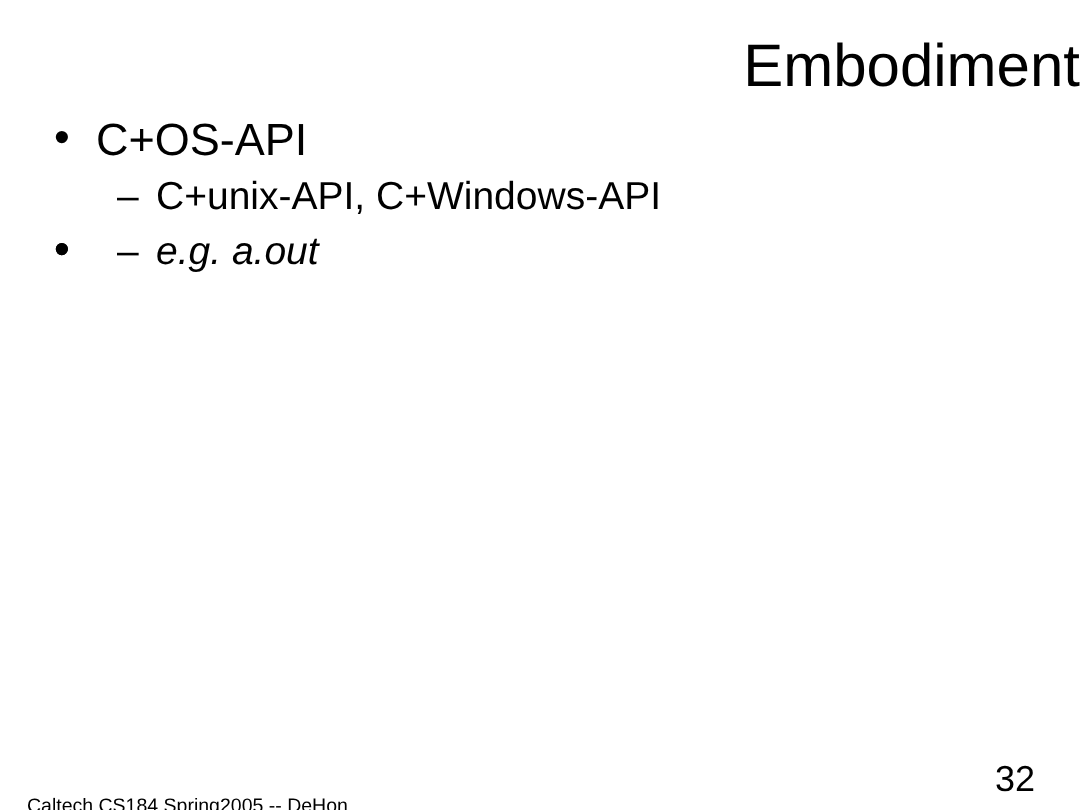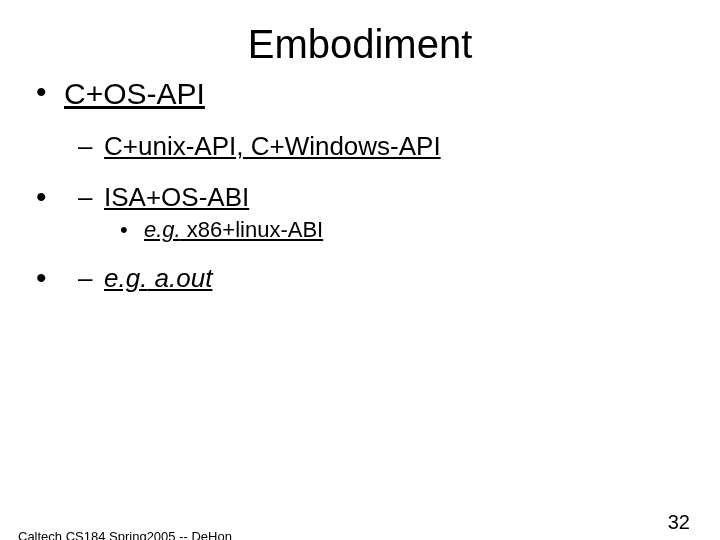--- a/index.html
+++ b/index.html
@@ -13,30 +13,29 @@
     position: relative;
     overflow: hidden;
   }
   .slide {
     width: 720px;
     height: 540px;
     position: relative;
     box-sizing: border-box;
   }
   .title {
-    text-align: center;
+    text-align: right;
     font-size: 40px;
     font-weight: normal;
     margin-top: 22px;
     margin-bottom: 10px;
   }
   .content {
     margin-left: 36px;
     margin-right: 30px;
-    text-decoration: underline;
   }
   ul {
     list-style: none;
     padding: 0;
     margin: 0;
   }
   
   .l1 > li {
     font-size: 30px;
     margin-top: 6px;
@@ -47,21 +46,21 @@
   .l1 > li::before {
     content: "•";
     position: absolute;
     left: 0;
     top: 0;
     font-size: 30px;
     line-height: 1;
   }
   
   .l2 {
-    margin-top: 20px;
+    margin-top: 4px;
   }
   .l2 > li {
     font-size: 26px;
     margin-top: 4px;
     margin-bottom: 2px;
     padding-left: 26px;
     margin-left: 14px;
     position: relative;
   }
   .l2 > li::before {
@@ -94,21 +93,21 @@
   .footer-left {
     position: absolute;
     left: 18px;
     bottom: 18px;
     font-size: 13px;
   }
   .footer-right {
     position: absolute;
     right: 30px;
     bottom: 28px;
-    font-size: 20px;
+    font-size: 24px;
   }
 </style>
 </head>
 <body>
 
 <div class="slide">
 
   <div class="title">Embodiment</div>
 
   <div class="content">
@@ -117,30 +116,20 @@
       <li>
         <span>C+OS-API</span>
         <ul class="l2">
           <li>
             <span>C+unix-API, C+Windows-API</span>
           </li>
         </ul>
       </li>
 
       <li>
-        <ul class="l2">
-          <li>
-            <span>ISA+OS-ABI</span>
-            <ul class="l3">
-              <li>
-                <span class="italic">e.g.</span><span>  x86+linux-ABI</span>
-              </li>
-            </ul>
-          </li>
-        </ul>
       </li>
 
       <li>
         <ul class="l2">
           <li>
             <span class="italic">e.g.</span><span class="italic"> a.out</span>
           </li>
         </ul>
       </li>
 

